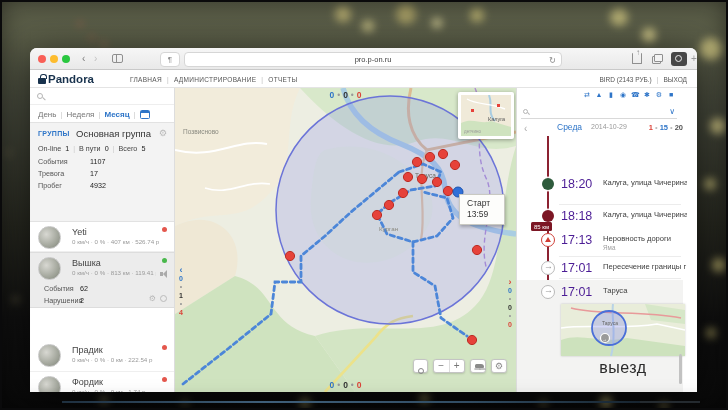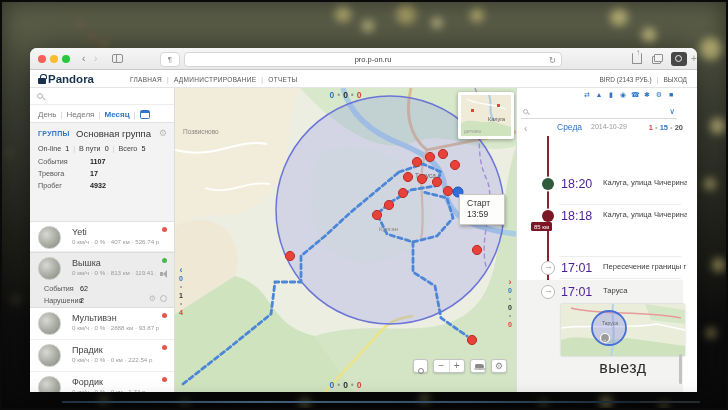--- a/index.html
+++ b/index.html
@@ -49,21 +49,21 @@
   .cal{width:10px;height:9px;border:1px solid #2E75C8;border-radius:1.5px;position:relative;}
   .cal::before{content:"";position:absolute;left:0;right:0;top:0;height:2.5px;background:#2E75C8;}
   .groupbox{position:absolute;left:0;top:34px;width:145px;height:100px;background:#f3f3f3;border-top:1px solid #e2e2e2;border-bottom:1px solid #e2e2e2;}
   .g-hdr{position:absolute;left:8px;top:5px;right:8px;height:12px;}
   .g-lbl{position:absolute;left:0;top:2px;font-size:7px;font-weight:bold;color:#2E75C8;letter-spacing:.3px;}
   .g-name{position:absolute;left:38px;top:0;font-size:9.5px;color:#333;}
   .g-gear{position:absolute;right:0;top:0;color:#b9b9b9;font-size:9px;}
   .g-inline{position:absolute;left:8px;top:21px;font-size:7.2px;color:#444;display:flex;gap:4px;}
   .g-inline .pipe{color:#ccc;}
   .g-row{position:absolute;left:8px;font-size:7.2px;color:#555;}
-  .g-row b{position:absolute;left:52px;color:#222;font-weight:bold;}
+  .g-row b{position:absolute;left:52px;color:#222;font-weight:normal;}
   .veh{position:absolute;left:0;width:145px;border-bottom:1px solid #efefef;background:#fff;}
   .veh.sel{background:#ececec;border-top:1px solid #ddd;border-bottom:1px solid #ddd;}
   .avatar{position:absolute;left:8px;top:4px;width:23px;height:23px;border-radius:50%;border:1px solid #c6c6c6;
     background:radial-gradient(circle at 35% 35%,#d8d8d2,#9a9e93 70%,#767a6f);}
   .v-name{position:absolute;left:42px;top:5px;font-size:9px;color:#444;}
   .v-det{position:absolute;left:42px;top:16px;font-size:6.2px;color:#9a9a9a;white-space:nowrap;}
   .v-dot{position:absolute;right:8px;top:5px;width:5px;height:5px;border-radius:50%;}
   .dot-red{background:#e4574d;}  .dot-green{background:#49B84C;}
   .v-extra{position:absolute;left:14px;font-size:7.2px;color:#555;}
   .v-extra b{position:absolute;left:36px;color:#222;font-weight:normal;}
@@ -259,26 +259,20 @@
         <div class="v-extra" style="top:31px;">
           <span>События</span><b>62</b>
         </div>
         <div class="v-extra" style="top:43px;">
           <span>Нарушения</span><b>2</b>
         </div>
         <div class="v-icons">
           <span>⚙</span>
           <span class="ring"></span>
         </div>
-      </div>
-      <div class="veh" style="top:220px;height:32px;">
-        <span class="avatar"></span>
-        <span class="v-name">Мультивэн</span>
-        <span class="v-det">0 км/ч · 0 % · 2888 км · 93.87 р</span>
-        <span class="v-dot dot-red"></span>
       </div>
       <div class="veh" style="top:284px;height:32px;">
         <span class="avatar"></span>
         <span class="v-name">Фордик</span>
         <span class="v-det">0 км/ч · 0 % · 0 км · 1.74 р</span>
         <span class="v-dot dot-red"></span>
       </div>
       <div class="veh" style="top:252px;height:32px;">
         <span class="avatar"></span>
         <span class="v-name">Прадик</span>
@@ -428,20 +422,28 @@
         <span class="ev-time">18:20</span>
         <span class="ev-title">Калуга, улица Чичерина,…</span>
       </div>
       <i class="pdiv" style="top:116px;"></i>
       <div class="ev" style="top:120px;text-align:center;">
         <span class="ev-pin pin-maroon"></span>
         <span class="ev-time">18:18</span>
         <span class="ev-title">Калуга, улица Чичерина,…</span>
       </div>
       <span class="ev-badge" style="top:134px;">85 км</span>
+      <div class="ev" style="top:144px;">
+        <span class="ev-round sign">
+            <i class="tri"></i>
+          </span>
+        <span class="ev-time">17:13</span>
+        <span class="ev-title">Неровность дороги</span>
+        <span class="ev-sub">Яма</span>
+      </div>
       <i class="pdiv" style="top:168px;"></i>
       <div class="ev" style="top:172px;">
         <span class="ev-round">
             <i class="arr">→</i>
           </span>
         <span class="ev-time">17:01</span>
         <span class="ev-title">Пересечение границы г…</span>
       </div>
       <i class="pdiv" style="top:190px;"></i>
       <div class="ev" style="top:196px;">

